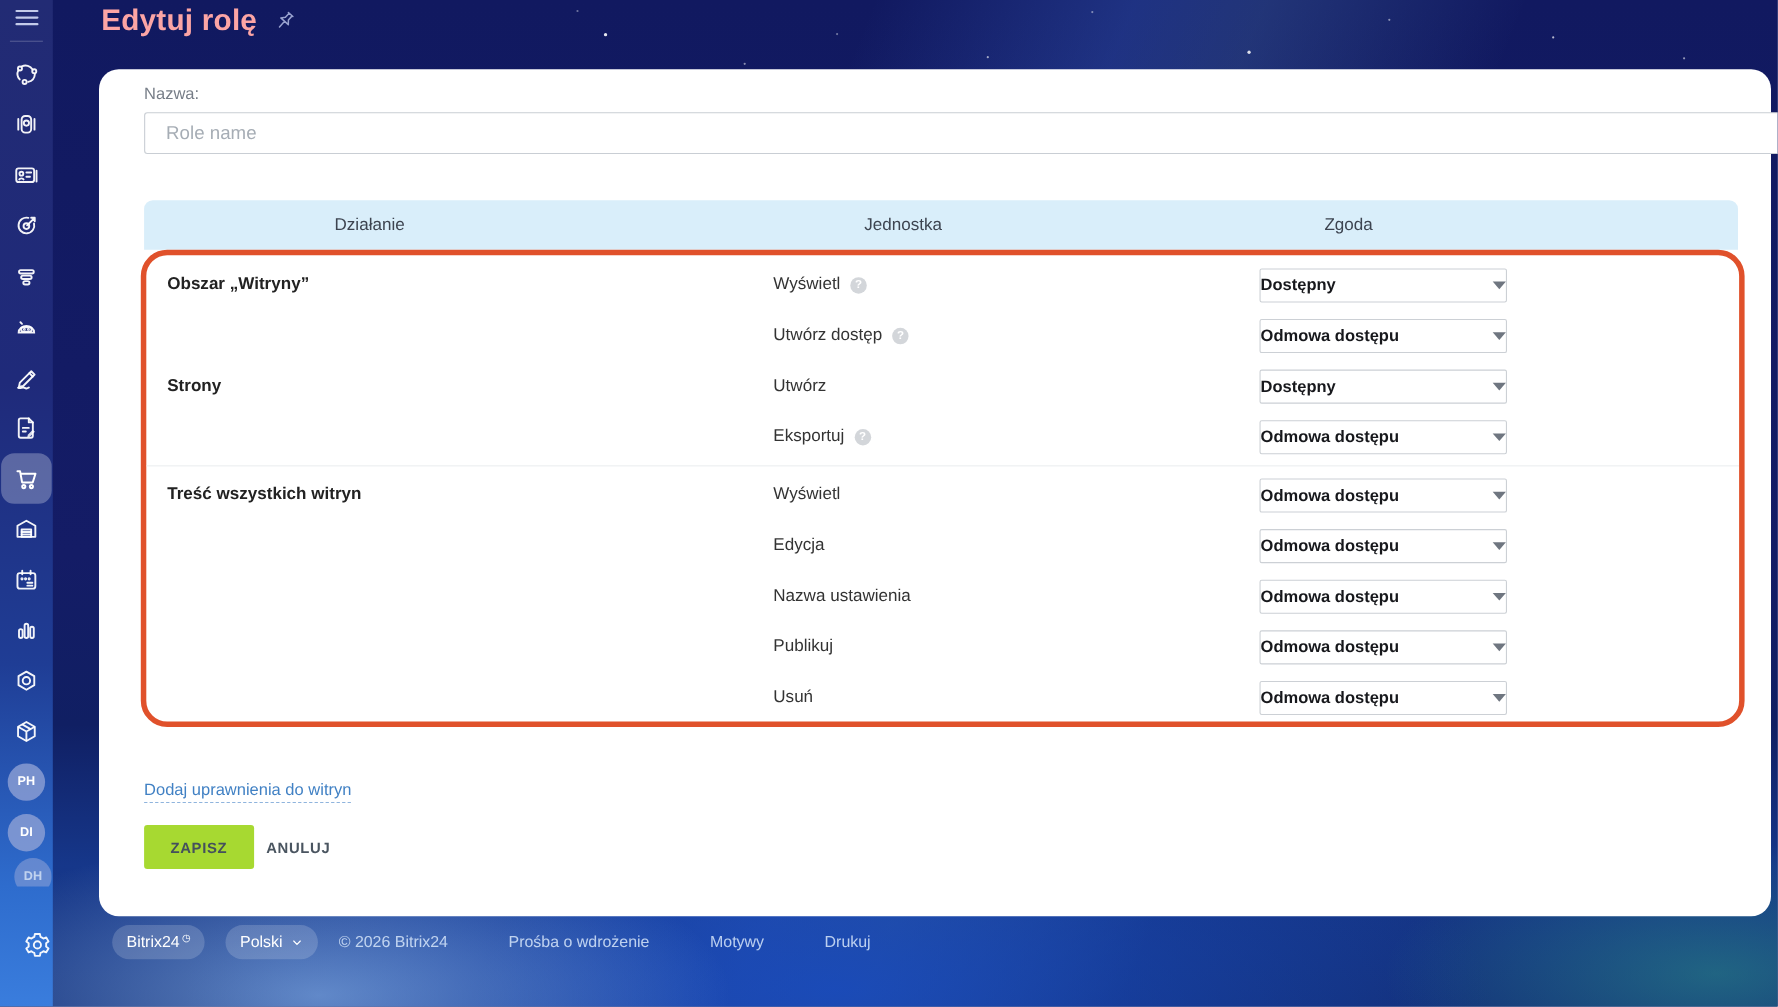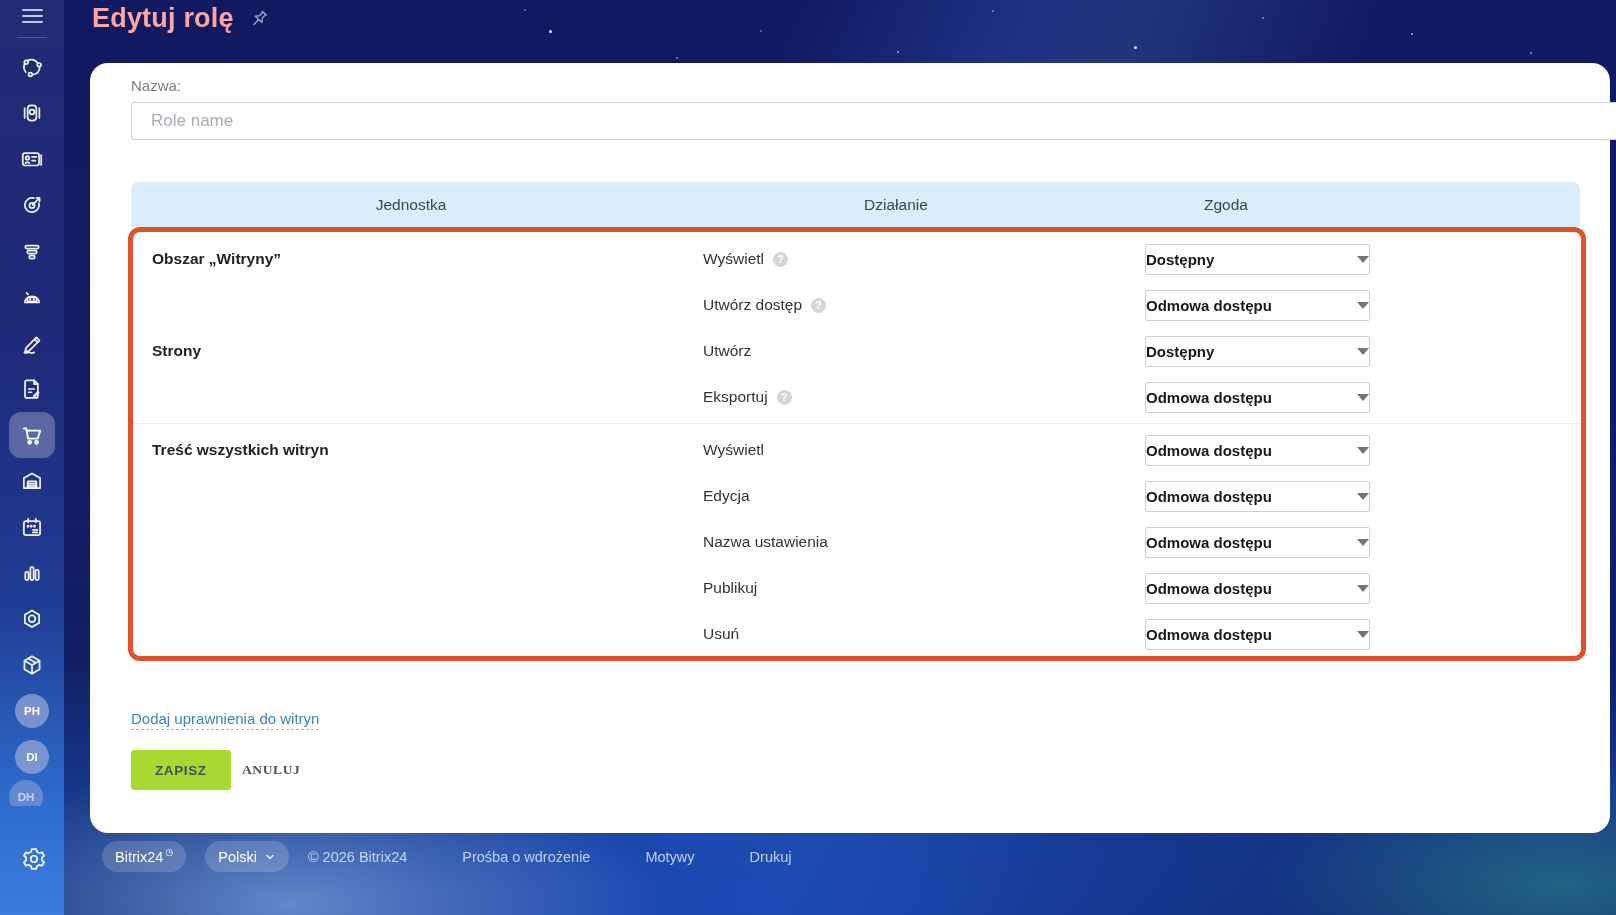--- a/index.html
+++ b/index.html
@@ -12,34 +12,34 @@
       radial-gradient(430px 170px at 1560px 885px, rgba(45,150,135,0.50), transparent 70%),
       radial-gradient(520px 200px at 290px 905px, rgba(160,205,255,0.55), transparent 72%),
       radial-gradient(760px 260px at 760px 900px, rgba(25,75,190,0.85), transparent 78%),
       linear-gradient(112deg, rgba(0,0,0,0) 40%, rgba(80,140,255,0.22) 52%, rgba(130,210,255,0.15) 58%, rgba(0,0,0,0) 70%),
       linear-gradient(180deg, #111960 0%, #141c66 55%, #101f63 72%, #16378a 86%, #13307a 100%);
   }
   .star { position:absolute; background:#fff; border-radius:50%; z-index:0; }
 
   
   .sidebar {
-    position:absolute; left:0; top:0; width:64px; height:915px; z-index:5;
+    position:absolute; left:0; top:0; width:48px; height:915px; z-index:5;
     background:linear-gradient(180deg,#222b74 0%,#1f2a7a 38%,#1f3d95 66%,#2e6ccd 88%,#3a7ddd 100%);
     display:flex; flex-direction:column; align-items:center;
   }
   .hamburger { margin-top:9px; width:21px; cursor:pointer; }
   .hamburger span { display:block; height:2px; background:rgba(225,231,255,0.85); margin-bottom:4px; border-radius:1px; }
   .side-divider { width:30px; height:1px; background:rgba(255,255,255,0.22); margin-top:10px; margin-bottom:6px; }
   .slot { width:46px; height:46px; display:flex; align-items:center; justify-content:center;
           color:rgba(255,255,255,0.94); cursor:pointer; flex:0 0 auto; }
   .slot.active { background:rgba(255,255,255,0.27); border-radius:12px; }
   .slot svg { display:block; }
   .avatar { width:34px; height:34px; border-radius:50%; background:rgba(150,165,215,0.75);
             color:#fff; font-size:11.5px; font-weight:bold; display:flex; align-items:center; justify-content:center; }
-  .avatar-clip { width:46px; height:26px; overflow:hidden; display:flex; justify-content:flex-start; opacity:.7; flex:0 0 auto; cursor:pointer;}
+  .avatar-clip { width:46px; height:26px; overflow:hidden; display:flex; justify-content:flex-end; opacity:.7; flex:0 0 auto; cursor:pointer;}
   .gear-slot { position:absolute; bottom:33px; left:11px; }
 
   
   .page-title-row { position:absolute; left:92px; top:2px; z-index:2; display:flex; align-items:center; }
   .page-title { color:#fca5a5; font-size:27px; font-weight:bold; letter-spacing:.2px; }
   .pin-btn { margin-left:14px; margin-top:6px; color:#99a2cf; cursor:pointer; }
 
   
   .card { position:absolute; left:90px; top:63px; width:1520px; height:770px; background:#fff;
           border-radius:18px; z-index:1; }
@@ -49,42 +49,42 @@
                 font-family:"Liberation Sans",sans-serif; outline:none; }
   .name-input::placeholder { color:#a6adb5; }
 
   .table-head { position:absolute; left:41px; top:119px; width:1449px; height:45px;
                 background:#d9eefa; border-radius:8px 8px 0 0; display:flex; align-items:center;
                 font-size:15.5px; color:#3d4450; }
   .th { text-align:center; }
   .th1 { width:560px; } .th2 { width:410px; } .th3 { width:250px; }
 
   .perm-body { position:absolute; left:38px; top:164px; width:1458px; height:434px;
-               border:5px solid #e0512b; border-radius:12px; background:#fff; padding-top:4px; overflow:hidden; }
+               border:5px solid #e0512b; border-radius:24px; background:#fff; padding-top:4px; overflow:hidden; }
   .perm-group { display:flex; }
   .perm-group.with-divider { border-top:1px solid #eceef0; margin-top:3px; padding-top:3px; }
   .pg-entity { width:570px; padding:14px 0 0 19px; font-size:15.5px; font-weight:bold; color:#222; }
   .pg-rows { flex:1; }
   .perm-row { height:46px; display:flex; align-items:center; }
   .pr-action { width:442px; display:flex; align-items:center; font-size:15.5px; color:#333; }
   .help { width:15px; height:15px; margin-left:9px; border-radius:50%; background:#d3d6da; color:#fff;
           font-size:10.5px; font-weight:bold; line-height:15px; text-align:center; cursor:pointer; flex:0 0 auto; }
   .dropdown { width:225px; height:31px; border:1px solid #ccd0d5; border-radius:2px; background:#fff;
               display:flex; align-items:center; justify-content:space-between; padding:0 0; cursor:pointer; }
   .dd-value { font-size:15px; font-weight:bold; color:#17181c; }
   .caret { width:0; height:0; border-left:6px solid transparent; border-right:6px solid transparent;
            border-top:7px solid #6f7680; }
 
   .add-link { position:absolute; left:41px; top:647px; font-size:15px; color:#4181c4;
               text-decoration:none; border-bottom:1px dashed #8fb4dd; padding-bottom:2px; cursor:pointer; }
   .btn-save { position:absolute; left:41px; top:687px; height:40px; padding:0 24px; background:#a7d931;
               border:none; border-radius:3px; font-family:"Liberation Sans",sans-serif;
               font-size:13.5px; font-weight:bold; color:#44505d; letter-spacing:.6px; cursor:pointer; }
   .btn-cancel { position:absolute; left:152px; top:687px; height:40px; background:none; border:none;
-                font-family:Liberation Serif, serif; font-size:13.5px; font-weight:bold;
+                font-family:Liberation Sans, sans-serif; font-size:13.5px; font-weight:bold;
                 color:#4a5560; letter-spacing:.6px; cursor:pointer; }
 
   
   .footer { position:absolute; left:102px; top:841px; height:31px; display:flex; align-items:center;
             gap:19px; z-index:2; }
   .pill { background:rgba(255,255,255,0.17); border-radius:16px; height:31px; padding:0 13px;
           color:#fff; font-size:14.5px; display:flex; align-items:center; cursor:pointer; }
   .pill .sup { font-size:9px; vertical-align:super; margin-left:2px; position:relative; top:-5px; }
   .pill svg { margin-left:7px; }
   .f-text { color:rgba(215,230,250,0.85); font-size:14.5px; }
@@ -244,22 +244,22 @@
       </g>
     </svg>
   </span>
 </div>
 
 <div class="card">
   <div class="name-label">Nazwa:</div>
   <input class="name-input" type="text" placeholder="Role name" style="">
 
   <div class="table-head">
+    <div class="th th2">Działanie</div>
     <div class="th th1">Jednostka</div>
-    <div class="th th2">Działanie</div>
     <div class="th th3">Zgoda</div>
   </div>
 
   <div class="perm-body">
       <div class="perm-group">
         <div class="pg-entity">Obszar „Witryny”</div>
         <div class="pg-rows">
           <div class="perm-row">
             <div class="pr-action">
               <span>Wyświetl</span>

